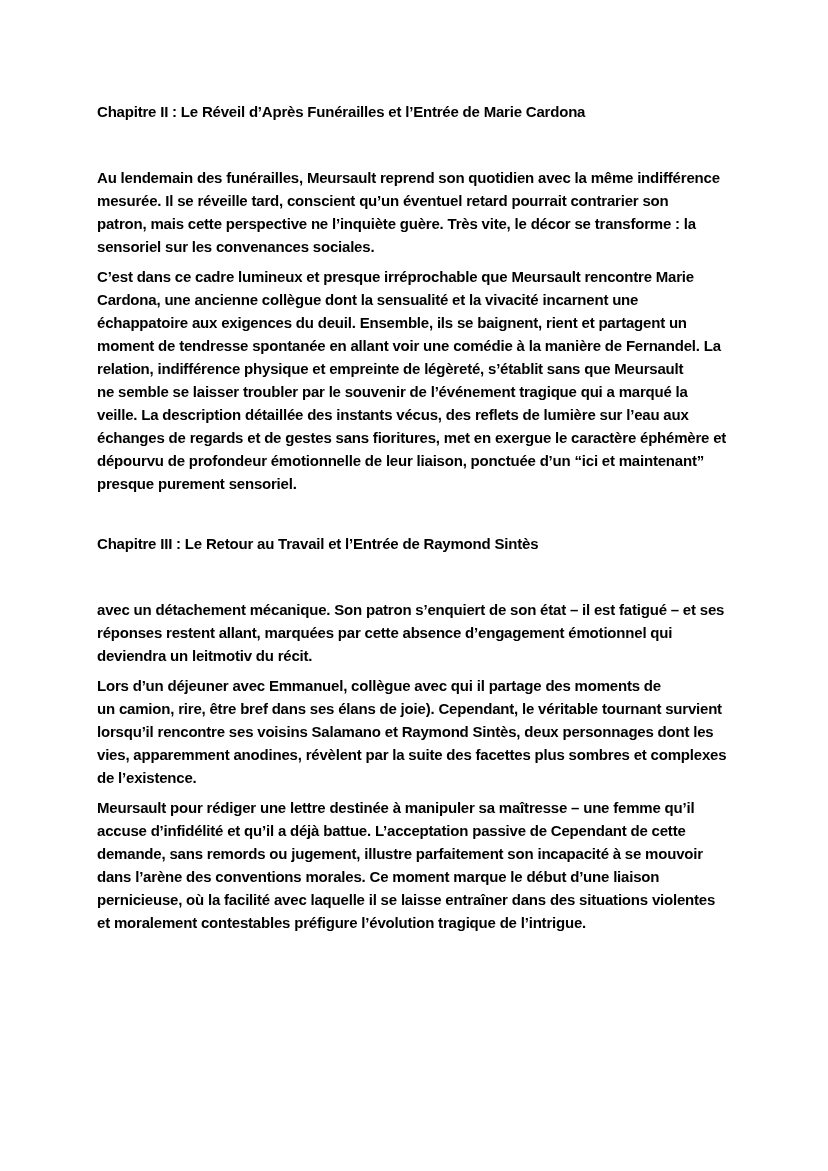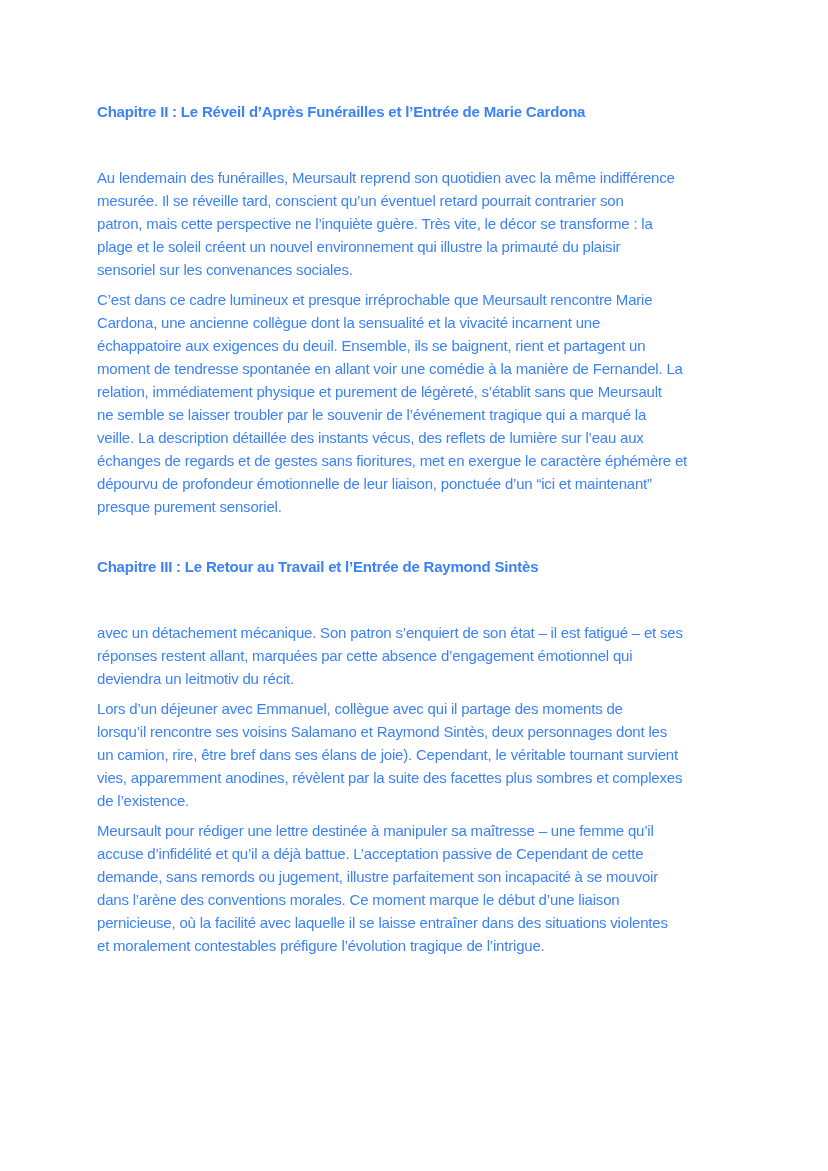--- a/index.html
+++ b/index.html
@@ -9,84 +9,83 @@
   }
   .page {
     position: relative;
     width: 828px;
     height: 1171px;
     background: #ffffff;
     box-sizing: border-box;
     padding: 100px 97px 0 97px;
     overflow: hidden;
     font-family: "Liberation Sans", sans-serif;
-    color: #3b82f6;
+    color: #000000;
   }
   .doc-heading {
     font-size: 15px;
     font-weight: 700;
     line-height: 23px;
     letter-spacing: -0.2px;
     margin: 0 0 43px 0;
     white-space: nowrap;
   }
   .doc-heading.subsequent {
     margin-top: 37px;
   }
   .doc-paragraph {
     margin: 0 0 7px 0;
   }
   .doc-paragraph .line {
     font-size: 15px;
-    font-weight: 400;
+    font-weight: 700;
     line-height: 23px;
     letter-spacing: -0.2px;
     white-space: nowrap;
   }
 </style>
 </head>
 <body>
 
 <div class="page">
 
   <div class="doc-heading">Chapitre II : Le Réveil d’Après Funérailles et l’Entrée de Marie Cardona</div>
 
   <div class="doc-paragraph">
       <div class="line">Au lendemain des funérailles, Meursault reprend son quotidien avec la même indifférence</div>
       <div class="line">mesurée. Il se réveille tard, conscient qu’un éventuel retard pourrait contrarier son</div>
       <div class="line">patron, mais cette perspective ne l’inquiète guère. Très vite, le décor se transforme : la</div>
-      <div class="line">plage et le soleil créent un nouvel environnement qui illustre la primauté du plaisir</div>
       <div class="line">sensoriel sur les convenances sociales.</div>
     </div>
 
   <div class="doc-paragraph">
       <div class="line">C’est dans ce cadre lumineux et presque irréprochable que Meursault rencontre Marie</div>
       <div class="line">Cardona, une ancienne collègue dont la sensualité et la vivacité incarnent une</div>
       <div class="line">échappatoire aux exigences du deuil. Ensemble, ils se baignent, rient et partagent un</div>
       <div class="line">moment de tendresse spontanée en allant voir une comédie à la manière de Fernandel. La</div>
-      <div class="line">relation, immédiatement physique et purement de légèreté, s’établit sans que Meursault</div>
+      <div class="line">relation, indifférence physique et empreinte de légèreté, s’établit sans que Meursault</div>
       <div class="line">ne semble se laisser troubler par le souvenir de l’événement tragique qui a marqué la</div>
       <div class="line">veille. La description détaillée des instants vécus, des reflets de lumière sur l’eau aux</div>
       <div class="line">échanges de regards et de gestes sans fioritures, met en exergue le caractère éphémère et</div>
       <div class="line">dépourvu de profondeur émotionnelle de leur liaison, ponctuée d’un “ici et maintenant”</div>
       <div class="line">presque purement sensoriel.</div>
     </div>
 
   <div class="doc-heading subsequent">Chapitre III : Le Retour au Travail et l’Entrée de Raymond Sintès</div>
 
   <div class="doc-paragraph">
       <div class="line">avec un détachement mécanique. Son patron s’enquiert de son état – il est fatigué – et ses</div>
       <div class="line">réponses restent allant, marquées par cette absence d’engagement émotionnel qui</div>
       <div class="line">deviendra un leitmotiv du récit.</div>
     </div>
 
   <div class="doc-paragraph">
       <div class="line">Lors d’un déjeuner avec Emmanuel, collègue avec qui il partage des moments de</div>
+      <div class="line">un camion, rire, être bref dans ses élans de joie). Cependant, le véritable tournant survient</div>
       <div class="line">lorsqu’il rencontre ses voisins Salamano et Raymond Sintès, deux personnages dont les</div>
-      <div class="line">un camion, rire, être bref dans ses élans de joie). Cependant, le véritable tournant survient</div>
       <div class="line">vies, apparemment anodines, révèlent par la suite des facettes plus sombres et complexes</div>
       <div class="line">de l’existence.</div>
     </div>
 
   <div class="doc-paragraph">
       <div class="line">Meursault pour rédiger une lettre destinée à manipuler sa maîtresse – une femme qu’il</div>
       <div class="line">accuse d’infidélité et qu’il a déjà battue. L’acceptation passive de Cependant de cette</div>
       <div class="line">demande, sans remords ou jugement, illustre parfaitement son incapacité à se mouvoir</div>
       <div class="line">dans l’arène des conventions morales. Ce moment marque le début d’une liaison</div>
       <div class="line">pernicieuse, où la facilité avec laquelle il se laisse entraîner dans des situations violentes</div>

